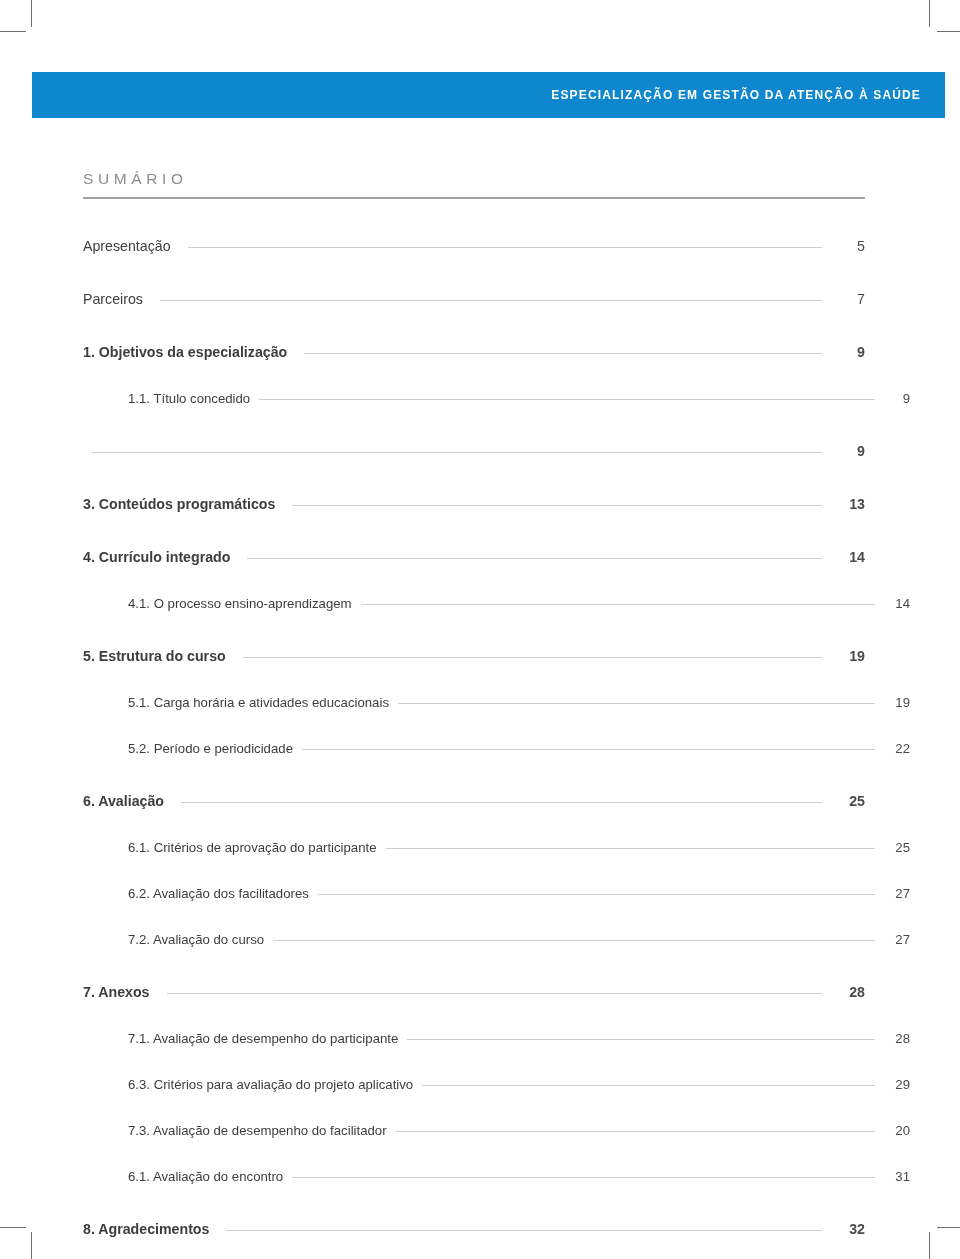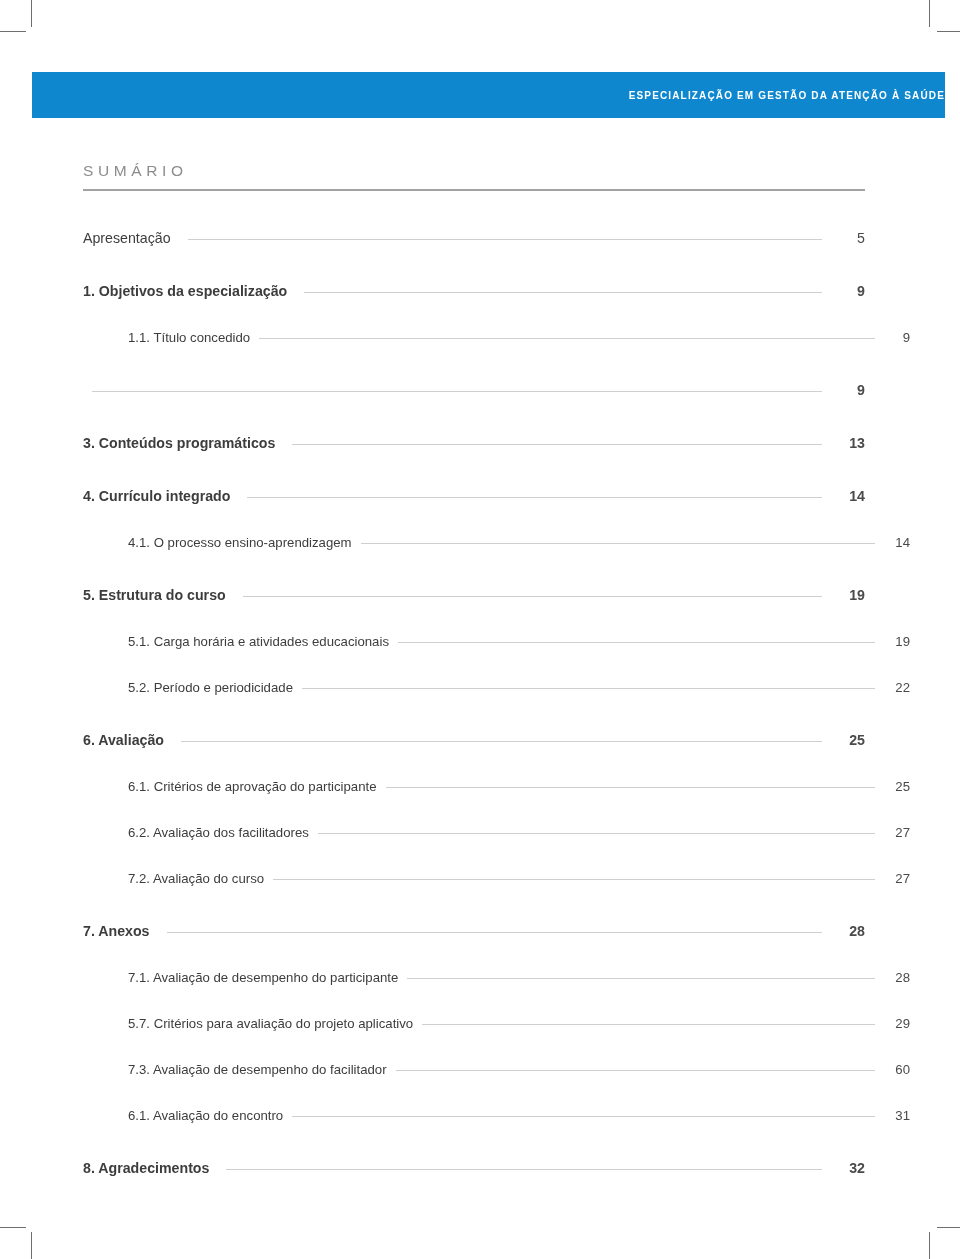--- a/index.html
+++ b/index.html
@@ -35,32 +35,33 @@
     width: 913px;
     height: 46px;
     background: #0E87CE;
     box-sizing: border-box;
     display: flex;
     align-items: center;
     justify-content: flex-end;
   }
   .running-head-text {
     color: #ffffff;
-    font-size: 10px;
+    font-size: 12px;
     font-weight: bold;
     letter-spacing: 1.15px;
     text-transform: uppercase;
+    padding-right: 24px;
     white-space: nowrap;
   }
 
   
   .page-body {
     position: absolute;
     left: 83px;
-    top: 162px;
+    top: 170px;
     width: 782px;
   }
 
   .toc-title {
     color: #8c8c8c;
     font-size: 15.5px;
     font-weight: normal;
     letter-spacing: 4.6px;
     margin: 0;
     padding-bottom: 9px;
@@ -141,20 +142,27 @@
 
   <div id="toc-groups">
       <div class="toc-group">
         <div class="toc-row lvl1 plain">
           <span class="toc-label">Apresentação</span>
           <span class="toc-leader"></span>
           <span class="toc-page">5</span>
         </div>
       </div>
       <div class="toc-group">
+        <div class="toc-row lvl1 plain">
+          <span class="toc-label">Parceiros</span>
+          <span class="toc-leader"></span>
+          <span class="toc-page">7</span>
+        </div>
+      </div>
+      <div class="toc-group">
         <div class="toc-row lvl1">
           <span class="toc-label">1. Objetivos da especialização</span>
           <span class="toc-leader"></span>
           <span class="toc-page">9</span>
         </div>
         <div class="toc-row lvl2">
           <span class="toc-label">1.1. Título concedido</span>
           <span class="toc-leader"></span>
           <span class="toc-page">9</span>
         </div>
@@ -228,28 +236,28 @@
           <span class="toc-label">7. Anexos</span>
           <span class="toc-leader"></span>
           <span class="toc-page">28</span>
         </div>
         <div class="toc-row lvl2">
           <span class="toc-label">7.1. Avaliação de desempenho do participante</span>
           <span class="toc-leader"></span>
           <span class="toc-page">28</span>
         </div>
         <div class="toc-row lvl2">
-          <span class="toc-label">5.7. Critérios para avaliação do projeto aplicativo</span>
+          <span class="toc-label">6.3. Critérios para avaliação do projeto aplicativo</span>
           <span class="toc-leader"></span>
           <span class="toc-page">29</span>
         </div>
         <div class="toc-row lvl2">
           <span class="toc-label">7.3. Avaliação de desempenho do facilitador</span>
           <span class="toc-leader"></span>
-          <span class="toc-page">60</span>
+          <span class="toc-page">20</span>
         </div>
         <div class="toc-row lvl2">
           <span class="toc-label">6.1. Avaliação do encontro</span>
           <span class="toc-leader"></span>
           <span class="toc-page">31</span>
         </div>
       </div>
       <div class="toc-group">
         <div class="toc-row lvl1">
           <span class="toc-label">8. Agradecimentos</span>

